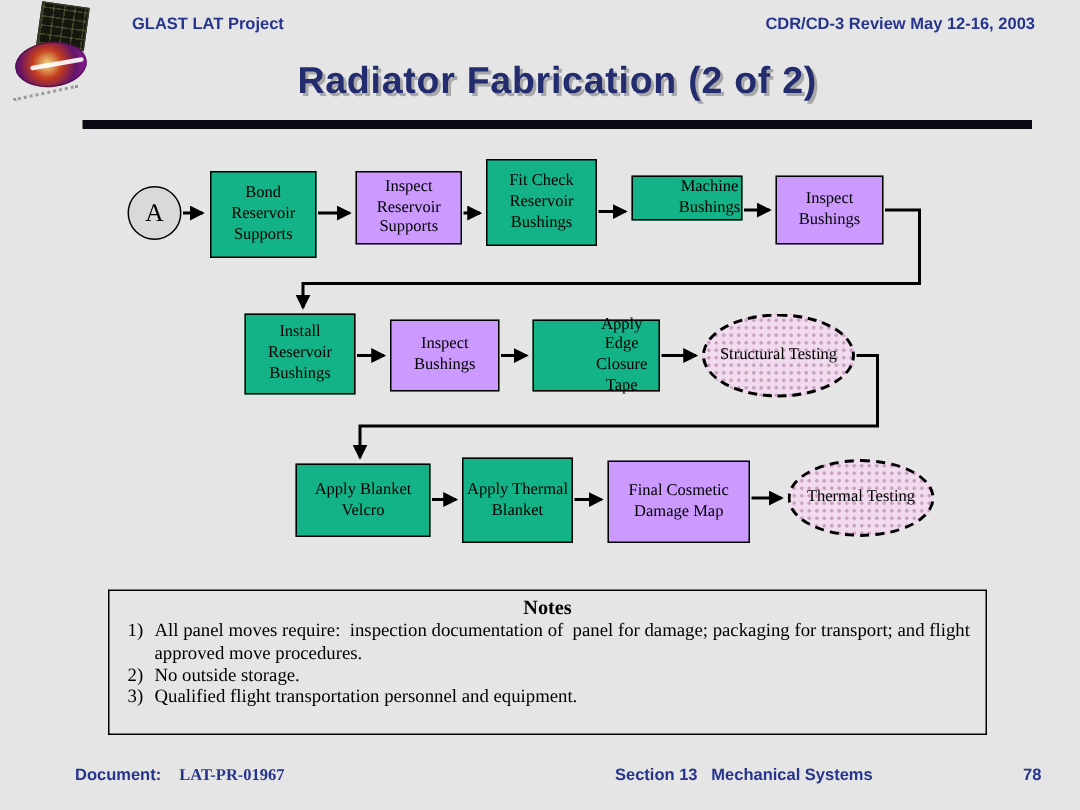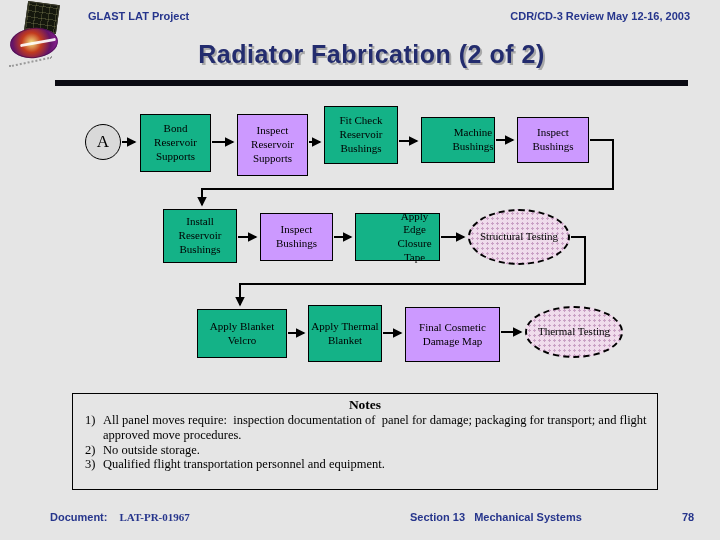--- a/index.html
+++ b/index.html
@@ -38,23 +38,23 @@
   .ellipse{border:2px dashed #000;border-radius:50%;
         background-color:#F0DCEC;
         background-image:radial-gradient(#C9A0C4 1px, transparent 1.3px);
         background-size:5px 5px;}
   .start-circle{position:absolute;left:85px;top:124px;width:36px;height:36px;border-radius:50%;
         background:#D9D9D9;border:1.6px solid #000;box-sizing:border-box;
         display:flex;align-items:center;justify-content:center;
         font-family:"Liberation Serif",serif;font-size:17px;color:#000;}
 
   .n-bond{left:140px;top:114px;width:71px;height:58px;}
-  .n-insres{left:237px;top:114px;width:71px;height:62px;}
+  .n-insres{left:237px;top:114px;width:71px;height:49px;}
   .n-fit{left:324px;top:106px;width:74px;height:58px;}
-  .n-mach{left:421px;top:117px;width:74px;height:46px;padding-left:32px;}
+  .n-mach{left:421px;top:117px;width:74px;height:30px;padding-left:32px;}
   .n-insb1{left:517px;top:117px;width:72px;height:46px;}
   .n-install{left:163px;top:209px;width:74px;height:54px;}
   .n-insb2{left:260px;top:213px;width:73px;height:48px;}
   .n-edge{left:355px;top:213px;width:85px;height:48px;padding-left:36px;}
   .n-struct{left:468px;top:209px;width:102px;height:56px;}
   .n-velcro{left:197px;top:309px;width:90px;height:49px;}
   .n-thermalb{left:308px;top:305px;width:74px;height:57px;}
   .n-cosmetic{left:405px;top:307px;width:95px;height:55px;}
   .n-thermtest{left:525px;top:306px;width:98px;height:52px;}
 

